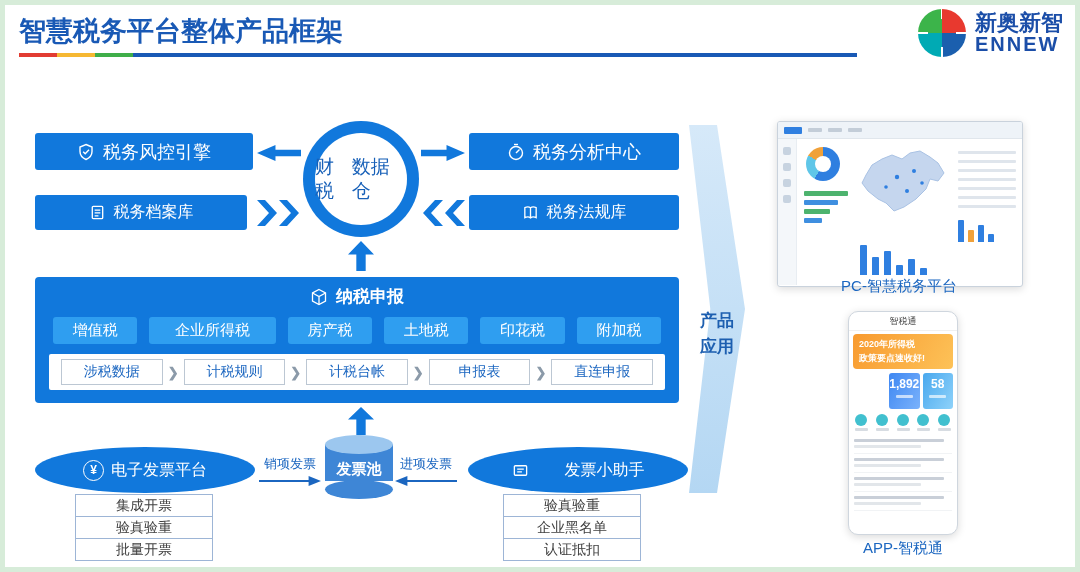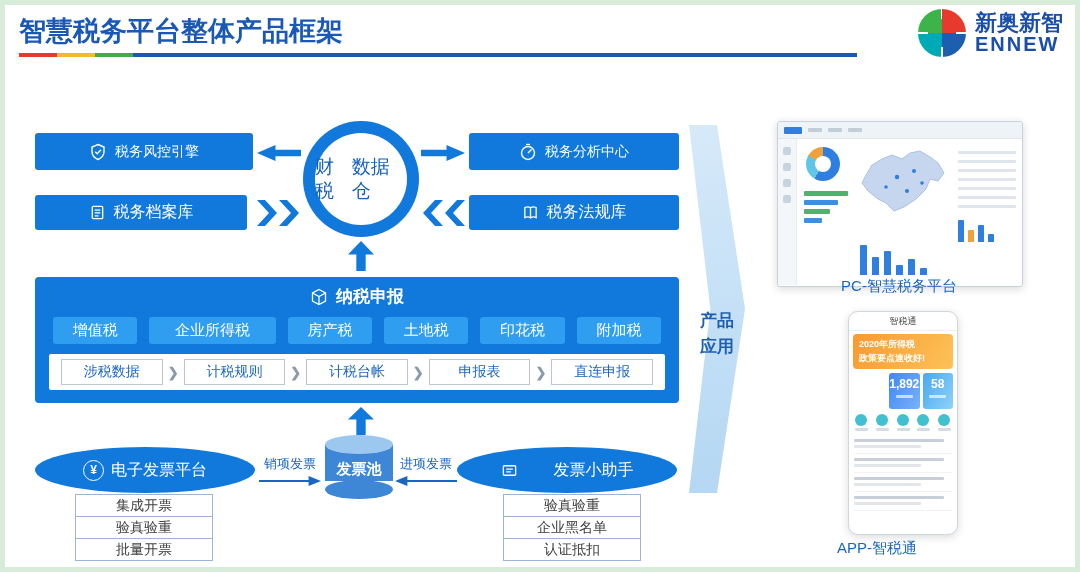--- a/index.html
+++ b/index.html
@@ -17,21 +17,21 @@
   .logo{position:absolute;right:12px;top:4px;display:flex;align-items:center;gap:9px;}
   .logo-mark{width:48px;height:48px;border-radius:50%;
     background:conic-gradient(#e8392f 0 88deg,#fff 88deg 92deg,#1b5fae 92deg 178deg,#fff 178deg 182deg,
                #00aab4 182deg 268deg,#fff 268deg 272deg,#3cb44a 272deg 358deg,#fff 358deg 360deg);}
   .logo-text{display:flex;flex-direction:column;line-height:1.05;}
   .logo-cn{font-size:22px;font-weight:bold;color:#1b4ea8;}
   .logo-en{font-size:20px;font-weight:bold;color:#1b4ea8;letter-spacing:2px;}
 
   
   .bar{position:absolute;background:#1178dc;border-radius:3px;color:#fff;
-       display:flex;align-items:center;justify-content:center;gap:8px;font-size:14px;}
+       display:flex;align-items:center;justify-content:center;gap:8px;font-size:18px;}
   .bar svg{flex:0 0 auto;}
   #bar-risk{left:30px;top:128px;width:218px;height:37px;}
   #bar-analysis{left:464px;top:128px;width:210px;height:37px;}
   #box-archive{left:30px;top:190px;width:212px;height:35px;font-size:16px;}
   #box-laws{left:464px;top:190px;width:210px;height:35px;font-size:16px;}
 
   .hub-circle{position:absolute;left:298px;top:116px;width:116px;height:116px;border-radius:50%;
       background:#1178dc;display:flex;align-items:center;justify-content:center;}
   .hub-inner{width:92px;height:92px;border-radius:50%;background:#fff;display:flex;flex-direction:row;
       align-items:center;justify-content:center;color:#1760b8;font-weight:normal;font-size:19px;line-height:1.25;}
@@ -61,21 +61,21 @@
   .tax-btn.wide{flex:1.5;}
   .flow-strip{margin:10px 14px 0;height:36px;background:#fff;border-radius:2px;
       display:flex;align-items:center;padding:0 10px;}
   .flow-step{flex:1;height:24px;margin:0 2px;border:1px solid #bcc7d3;background:#fff;color:#1b66c0;
       font-size:14px;display:flex;align-items:center;justify-content:center;}
   .flow-sep{color:#8b9aa9;font-size:13px;padding:0 3px;font-weight:bold;}
 
   
   .ellipse{position:absolute;top:442px;width:220px;height:46px;border-radius:50%;background:#1178dc;
       color:#fff;font-size:16px;display:flex;align-items:center;justify-content:center;gap:7px;}
-  #ellipse-platform{left:30px;} #ellipse-assistant{left:452px;gap:36px;}
+  #ellipse-platform{left:30px;} #ellipse-assistant{left:463px;gap:36px;}
   .yen-badge{width:19px;height:19px;border-radius:50%;border:1.5px solid #fff;display:flex;
       align-items:center;justify-content:center;font-size:12px;font-weight:bold;}
 
   .cylinder{position:absolute;left:320px;top:430px;width:68px;height:54px;}
   .cyl-side{position:absolute;top:9px;left:0;width:68px;height:37px;background:#3e86d6;}
   .cyl-bot{position:absolute;top:45px;left:0;width:68px;height:19px;border-radius:50%;background:#3e86d6;}
   .cyl-top{position:absolute;top:0;left:0;width:68px;height:19px;border-radius:50%;background:#9cc7ef;}
   .cyl-label{position:absolute;top:25px;width:100%;text-align:center;color:#fff;font-size:15px;font-weight:bold;}
 
   .inv-arrow{position:absolute;top:470px;width:62px;height:12px;background:#1b66c0;}
@@ -112,21 +112,21 @@
   .pc-hbars i{display:block;height:5px;margin-bottom:4px;border-radius:1px;}
   .pc-map{position:absolute;left:74px;top:8px;width:100px;height:74px;}
   .pc-vbars{position:absolute;left:82px;top:96px;height:40px;display:flex;align-items:flex-end;gap:5px;}
   .pc-vbars i{display:block;width:7px;background:#2f7fe0;border-radius:1px 1px 0 0;}
   .pc-right{position:absolute;left:180px;top:6px;width:58px;}
   .pc-right i{display:block;height:3px;background:#dfe5ec;margin:6px 0;border-radius:1px;}
   .pc-right .pc-minibars{display:flex;align-items:flex-end;gap:4px;height:26px;margin-top:8px;}
   .pc-right .pc-minibars b{display:block;width:6px;background:#2f7fe0;border-radius:1px 1px 0 0;}
   .caption{position:absolute;text-align:center;color:#1b66c0;font-size:15px;}
   #caption-pc{left:772px;top:272px;width:244px;}
-  #caption-app{left:792px;top:534px;width:160px;}
+  #caption-app{left:818px;top:534px;width:160px;}
 
   .phone{position:absolute;left:843px;top:306px;width:108px;height:222px;background:#fff;
       border:1px solid #cfd6de;border-radius:10px;box-shadow:0 2px 8px rgba(0,0,0,.15);overflow:hidden;}
   .ph-head{font-size:9px;color:#444;text-align:center;padding:3px 0 2px;border-bottom:1px solid #f0f0f0;}
   .ph-banner{margin:3px 4px 0;padding:4px 6px;border-radius:4px;min-height:26px;
       background:linear-gradient(120deg,#f89a2f,#fdc258);color:#fff;font-weight:bold;font-size:9px;line-height:1.5;}
   .ph-stats{display:flex;gap:3px;margin:4px 4px 0;padding-left:36px;}
   .ph-card{flex:1;height:32px;border-radius:3px;padding-top:4px;text-align:center;}
   .ph-card.c1{background:linear-gradient(120deg,#3e87f2,#7ab2fb);}
   .ph-card.c2{background:linear-gradient(120deg,#49a8ee,#8ed2fa);}

